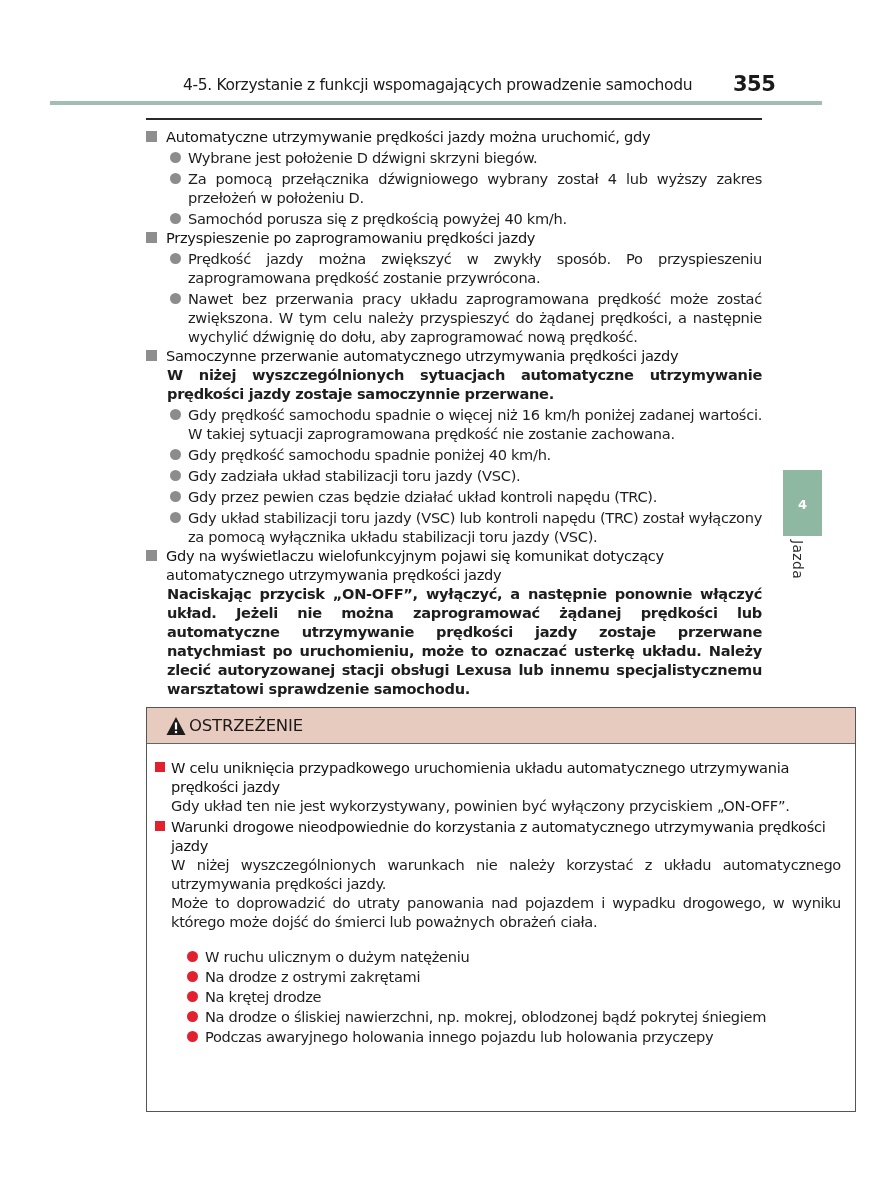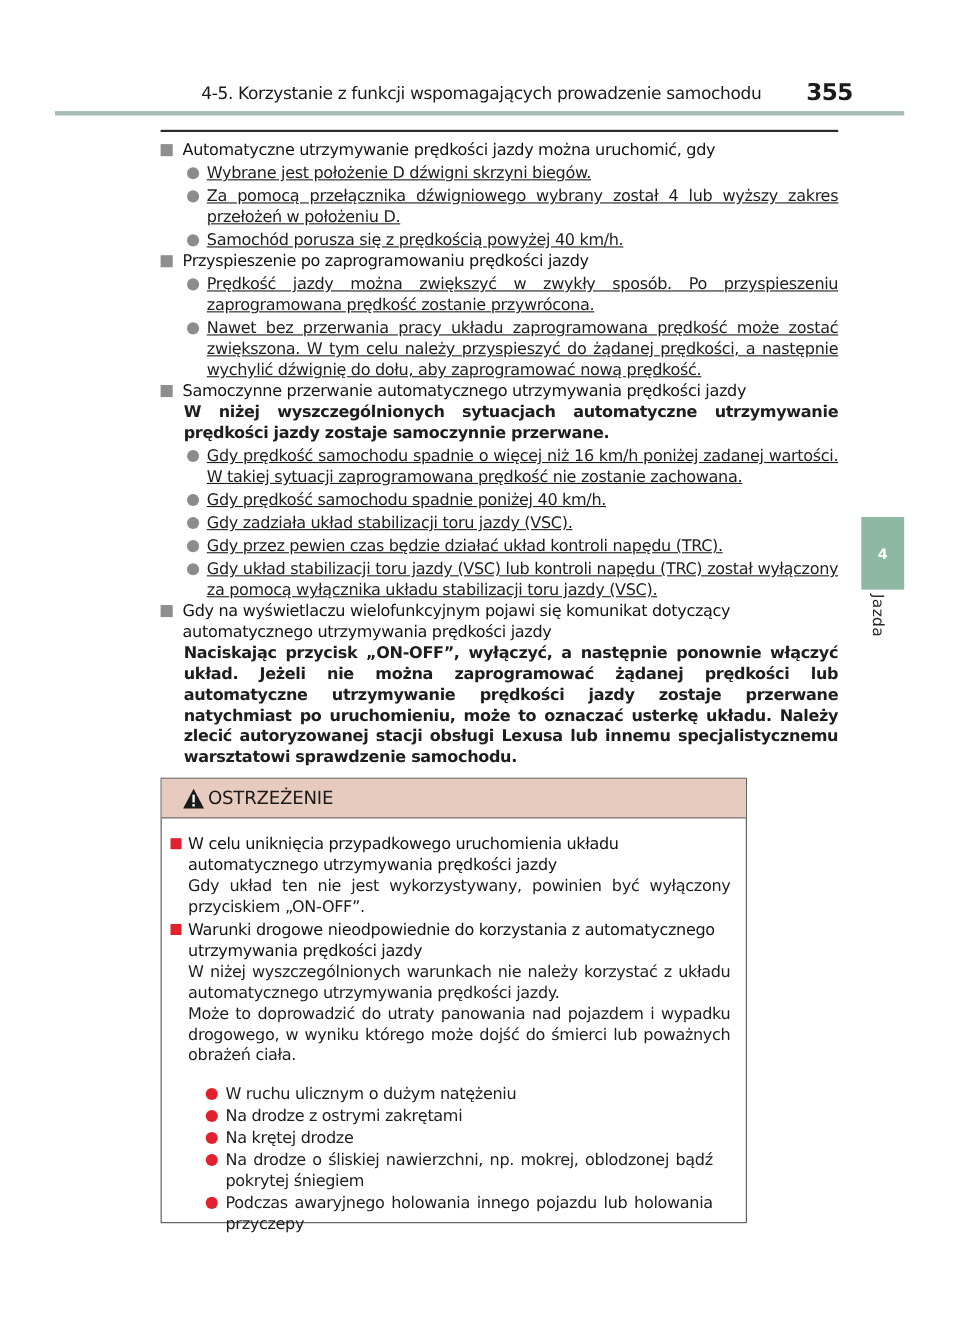--- a/index.html
+++ b/index.html
@@ -10,26 +10,26 @@
   .page-number { position: absolute; left: 733px; top: 0px; font-size: 21px; font-weight: bold; letter-spacing: -0.5px; color: #1a1a1a; }
   .header-rule { position: absolute; left: 50px; top: 101px; width: 772px; height: 4px; background: #a3bdb2; }
   .content-rule { position: absolute; left: 146px; top: 118px; width: 616px; height: 1.5px; background: #2a2a2a; }
 
   .content { position: absolute; left: 146px; top: 127px; width: 616px; font-size: 14.6px; line-height: 19px; letter-spacing: -0.3px; }
   .section { margin: 0; }
   .section-head { display: flex; align-items: flex-start; font-weight: normal; color: #141414; }
   .sq { flex: 0 0 auto; width: 11px; height: 11px; background: #8e8e8e; margin: 4px 9px 0 0; }
   .section-title { flex: 1; }
   .para { padding-left: 21px; text-align: justify; font-weight: bold; }
-  .bullets { list-style: none; margin: 0; padding: 0 0 0 24px; text-decoration: underline; }
+  .bullets { list-style: none; margin: 0; padding: 0 0 0 24px; }
   .bullets li { display: flex; align-items: flex-start; margin-top: 2px; }
   .dot { flex: 0 0 auto; width: 11px; height: 11px; border-radius: 50%; background: #8c8c8c; margin: 4px 7px 0 0; }
   .bullet-text { flex: 1; text-align: justify; }
 
-  .warning-box { position: absolute; left: 146px; top: 707px; width: 533px; height: 405px; border: 1.5px solid #555555; box-sizing: border-box; background: #ffffff; }
+  .warning-box { position: absolute; left: 146px; top: 707px; width: 710px; height: 405px; border: 1.5px solid #555555; box-sizing: border-box; background: #ffffff; }
   .warning-header { height: 35px; background: #e8cbbf; border-bottom: 1.5px solid #666666; display: flex; align-items: center; padding-left: 19px; }
   .warn-icon { width: 20px; height: 20px; margin-right: 3px; }
   .warning-title { font-size: 16.5px; letter-spacing: -0.2px; color: #1a1a1a; }
   .warning-body { padding: 14px 14px 0 8px; font-size: 14.6px; line-height: 19px; letter-spacing: -0.3px; }
   .red-sq { flex: 0 0 auto; width: 10px; height: 10px; background: #e3202e; margin: 4px 6px 0 0; }
   .wpara { padding-left: 16px; text-align: justify; }
   .red-dot { flex: 0 0 auto; width: 11px; height: 11px; border-radius: 50%; background: #e3202e; margin: 4px 7px 0 0; }
   .wbullets { list-style: none; margin: 16px; padding: 0 0 0 16px; }
   .wbullets li { display: flex; align-items: flex-start; margin-top: 1px; }
   .wsection + .wsection { margin-top: 2px; }

